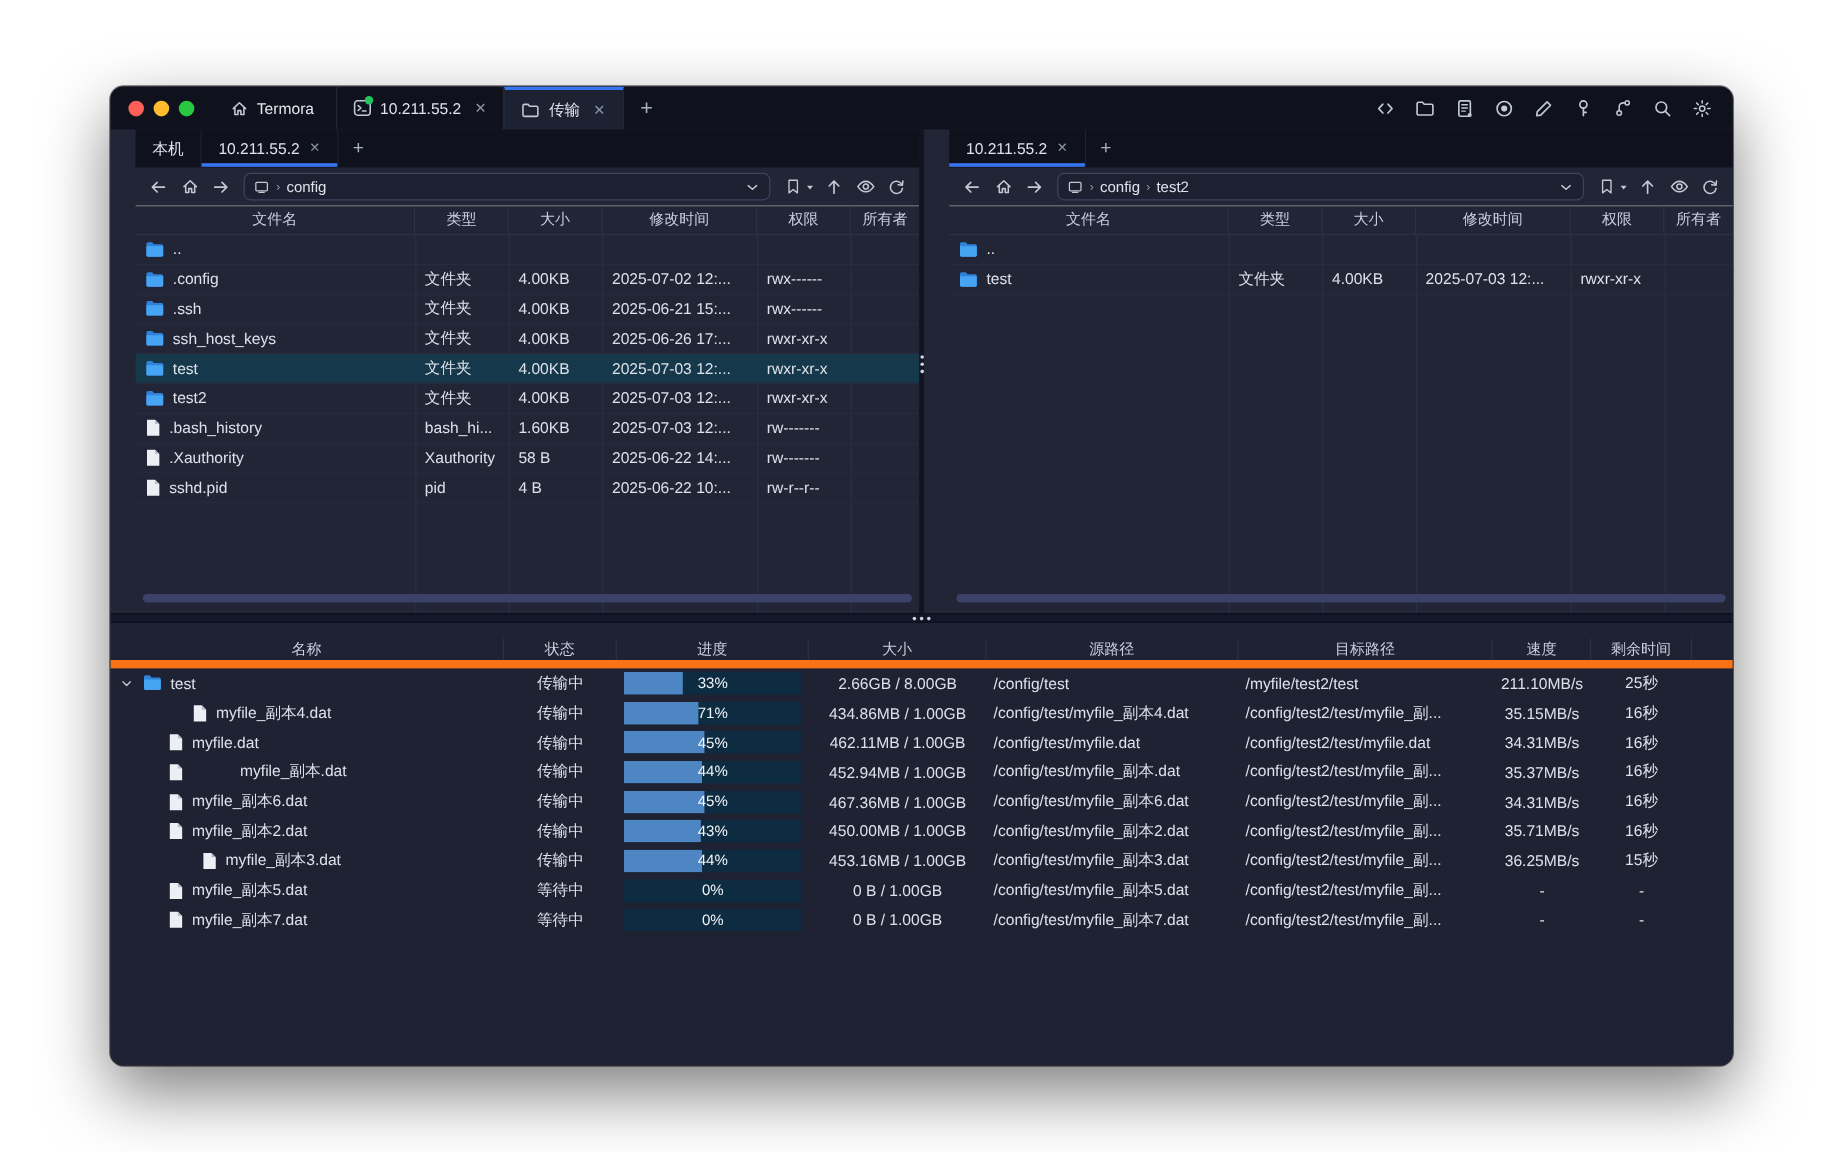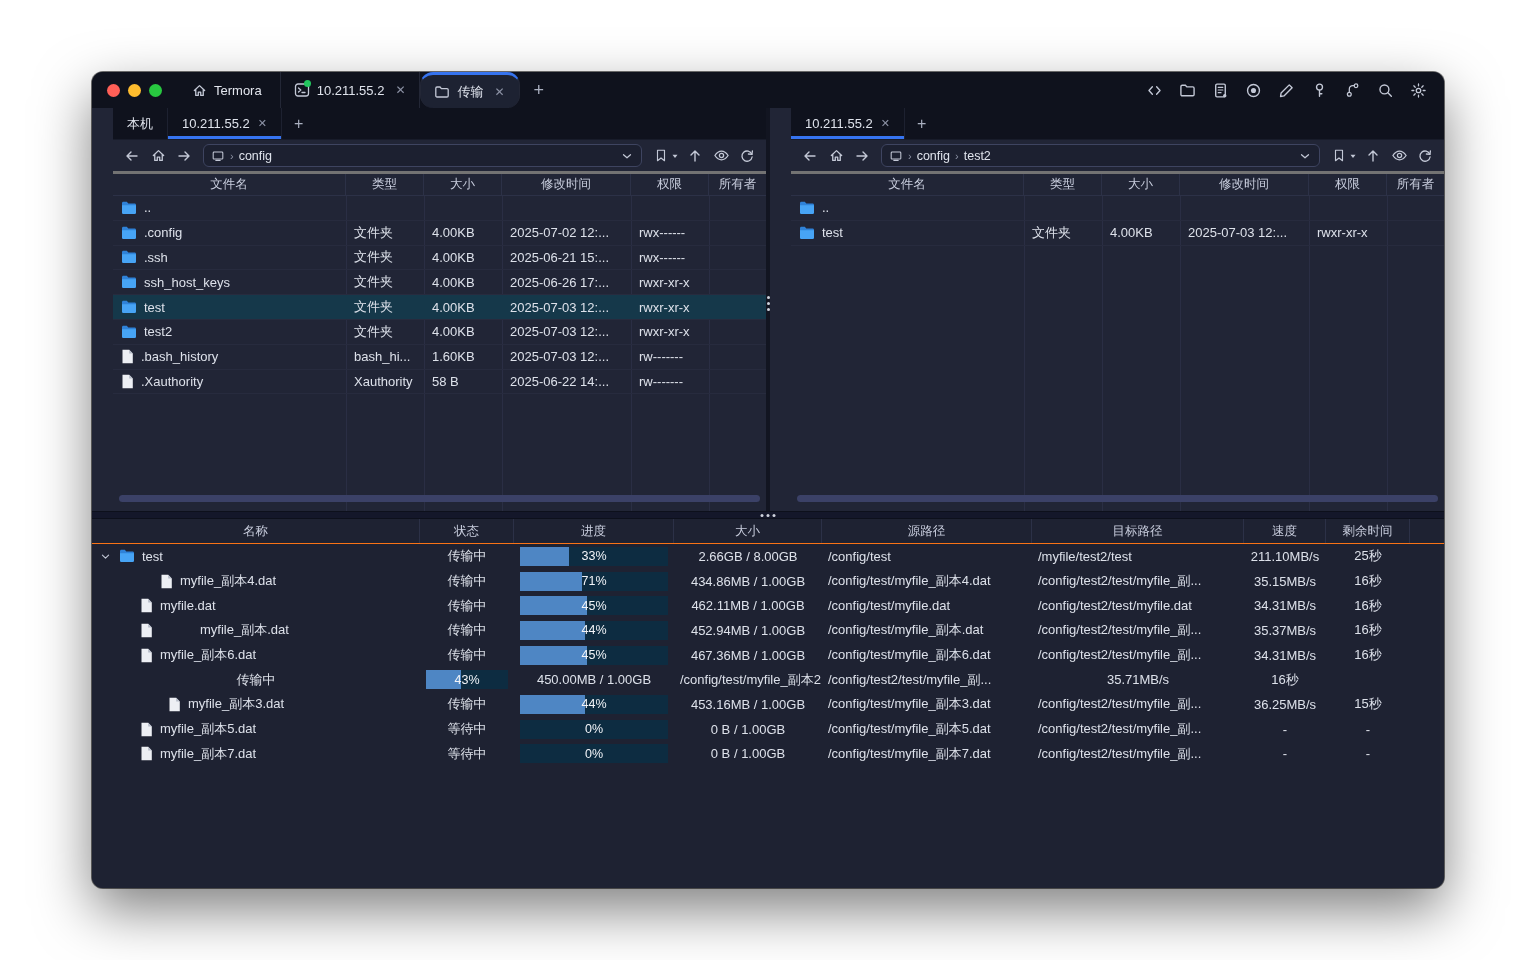--- a/index.html
+++ b/index.html
@@ -12,21 +12,21 @@
 
   
   .titlebar { height:36px; background:#0f121d; display:flex; align-items:stretch; flex:0 0 auto; }
   .traffic { display:flex; align-items:center; gap:8px; padding:0 16px 0 15px; }
   .tl { width:13px; height:13px; border-radius:50%; }
   .tl.red{background:#ff5f57}.tl.yellow{background:#febc2e}.tl.green{background:#28c840}
   .app-tab { display:flex; align-items:center; gap:7px; padding:0 18px 0 14px; font-size:13px; color:#e3e6ee; }
   .tab { position:relative; display:flex; align-items:center; gap:7px; padding:0 10px 0 13px;
     font-size:13px; color:#dfe3ec; border-left:1px solid #232736; border-right:1px solid #232736; }
   .tab .x { font-size:12px; color:#8d93a6; padding:2px 4px; cursor:default; }
-  .tab.active { background:#1d2232; border-top:3px solid #3674f0;border-radius:13px; }
+  .tab.active { background:#1d2232; border-top:3px solid #3674f0; }
   .badge { position:absolute; width:7px; height:7px; border-radius:50%; background:#23c55e; left:24px; top:8px; }
   .newtab { display:flex; align-items:center; padding:0 14px; font-size:18px; color:#aab0c0; }
   .tb-spacer { flex:1; }
   .actions { display:flex; align-items:center; gap:9px; padding-right:14px; }
   .act-btn { width:24px; height:24px; display:flex; align-items:center; justify-content:center; border-radius:4px; }
 
   
   .main { height:403px; display:flex; flex:0 0 auto; }
   .panel { flex:1 1 0; min-width:0; display:flex; flex-direction:column; background:#212536; position:relative;padding-left:21px; }
   .vsplit { width:4px; background:#121521; position:relative; flex:0 0 auto; }
@@ -44,21 +44,21 @@
   .nav-btn { width:22px; height:22px; display:flex; align-items:center; justify-content:center; border-radius:4px; flex:0 0 auto; }
   .pathbox { flex:1; height:23px; margin:0 6px 0 4px; border:1px solid #3e4460; border-radius:6px;
     background:#1c2030; display:flex; align-items:center; gap:5px; padding:0 7px; font-size:12.5px; color:#dfe3ec; min-width:0; }
   .pathbox .sep { color:#8d93a6; font-size:11px; }
   .pathbox .chev { margin-left:auto; }
   .bm-wrap{ display:flex; align-items:center; }
 
   
   .ftable { flex:1; display:flex; flex-direction:column; position:relative; min-height:0; }
   .fhead, .frow { display:grid; grid-template-columns:233px 78px 78px 129px 78px 1fr; }
-  .fhead { height:25px; border-top:3px solid #737373; border-bottom:1px solid #2c3147; flex:0 0 auto; }
+  .fhead { height:25px; border-top:1px solid #737373; border-bottom:1px solid #2c3147; flex:0 0 auto; }
   .fhead > div { display:flex; align-items:center; justify-content:center; font-size:12.5px; color:#c9cede;
     border-right:1px solid #2c3147; }
   .fhead > div:last-child { border-right:none; }
   .fbody { flex:1; position:relative;
     background:
       linear-gradient(#2a2e44,#2a2e44) 233px 0/1px 100% no-repeat,
       linear-gradient(#2a2e44,#2a2e44) 311px 0/1px 100% no-repeat,
       linear-gradient(#2a2e44,#2a2e44) 389px 0/1px 100% no-repeat,
       linear-gradient(#2a2e44,#2a2e44) 518px 0/1px 100% no-repeat,
       linear-gradient(#2a2e44,#2a2e44) 596px 0/1px 100% no-repeat; }
@@ -69,21 +69,21 @@
   .hscroll { position:absolute; left:6px; right:6px; bottom:9px; height:7px; border-radius:4px; background:#3b4167; }
 
   
   .hsplit { height:8px; background:#14172a; border-top:1px solid #0d101c; border-bottom:1px solid #0d101c;
     position:relative; flex:0 0 auto; }
   .hgrip { position:absolute; left:50%; top:2px; transform:translateX(-50%); display:flex; gap:3px; }
 
   
   .transfer { flex:1; display:flex; flex-direction:column; background:#1e2232; min-height:0; }
   .thead, .trow { display:grid; grid-template-columns:328px 94px 160px 148px 210px 212px 82px 84px 1fr; }
-  .thead { height:25px; border-bottom:1px solid #f97316; flex:0 0 auto; }
+  .thead { height:25px; border-bottom:7px solid #f97316; flex:0 0 auto;margin-top:13px; }
   .thead > div { display:flex; align-items:center; justify-content:center; font-size:12.5px; color:#c9cede;
     border-right:1px solid #2c3147; }
   .thead > div:last-child { border-right:none; }
   .trow { height:24.7px; font-size:13px; align-items:center; }
   .trow > div { display:flex; align-items:center; white-space:nowrap; overflow:hidden; padding:0 6px; }
   .t-name { gap:7px; }
   .t-name .chev { width:14px; display:flex; justify-content:center; flex:0 0 auto; }
   .t-status, .t-size, .t-speed, .t-eta { justify-content:center; }
   .t-prog { padding:0 2px; }
   .prog-track { position:relative; width:100%; height:19px; background:#0d2c41; overflow:hidden; }
@@ -395,20 +395,36 @@
                     <path d="M1.5 .8 H8.2 L11.8 4.4 V14.2 H1.5 Z" fill="#edeff4"></path>
                     <path d="M8.2 .8 L11.8 4.4 H8.2 Z" fill="#b6bcc8"></path>
                   </svg>
                 </span>
                 <span>.Xauthority</span>
               </div>
               <div>Xauthority</div>
               <div>58 B</div>
               <div>2025-06-22 14:...</div>
               <div>rw-------</div>
+              <div></div>
+            </div>
+            <div class="frow">
+              <div class="fname">
+                <span>
+                  <svg width="13" height="15" viewBox="0 0 13 15">
+                    <path d="M1.5 .8 H8.2 L11.8 4.4 V14.2 H1.5 Z" fill="#edeff4"></path>
+                    <path d="M8.2 .8 L11.8 4.4 H8.2 Z" fill="#b6bcc8"></path>
+                  </svg>
+                </span>
+                <span>sshd.pid</span>
+              </div>
+              <div>pid</div>
+              <div>4 B</div>
+              <div>2025-06-22 10:...</div>
+              <div>rw-r--r--</div>
               <div></div>
             </div>
           </div>
         <div class="hscroll"></div>
       </div>
     </section>
 
     <div class="vsplit">
       <span class="grip">
           <i></i>
@@ -676,20 +692,29 @@
             </div>
           </div>
           <div class="t-size">467.36MB / 1.00GB</div>
           <div>/config/test/myfile_副本6.dat</div>
           <div>/config/test2/test/myfile_副...</div>
           <div class="t-speed">34.31MB/s</div>
           <div class="t-eta">16秒</div>
           <div></div>
         </div>
         <div class="trow">
+          <div class="t-name" style="padding-left: 48px;">
+            <span>
+              <svg width="13" height="15" viewBox="0 0 13 15">
+                <path d="M1.5 .8 H8.2 L11.8 4.4 V14.2 H1.5 Z" fill="#edeff4"></path>
+                <path d="M8.2 .8 L11.8 4.4 H8.2 Z" fill="#b6bcc8"></path>
+              </svg>
+            </span>
+            <span>myfile_副本2.dat</span>
+          </div>
           <div class="t-status">传输中</div>
           <div class="t-prog">
             <div class="prog-track">
               <div class="prog-fill" style="width: 43%;"></div>
               <div class="prog-label">43%</div>
             </div>
           </div>
           <div class="t-size">450.00MB / 1.00GB</div>
           <div>/config/test/myfile_副本2.dat</div>
           <div>/config/test2/test/myfile_副...</div>

